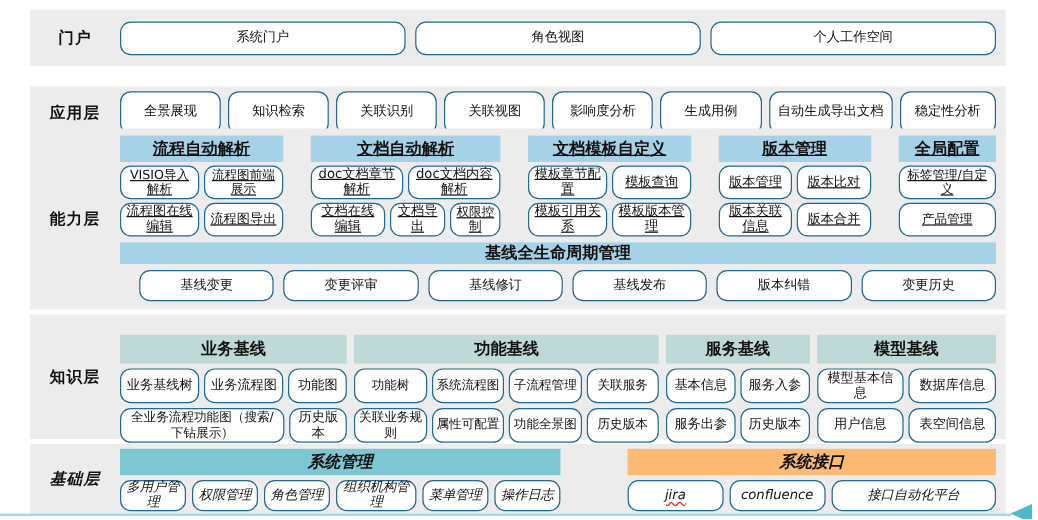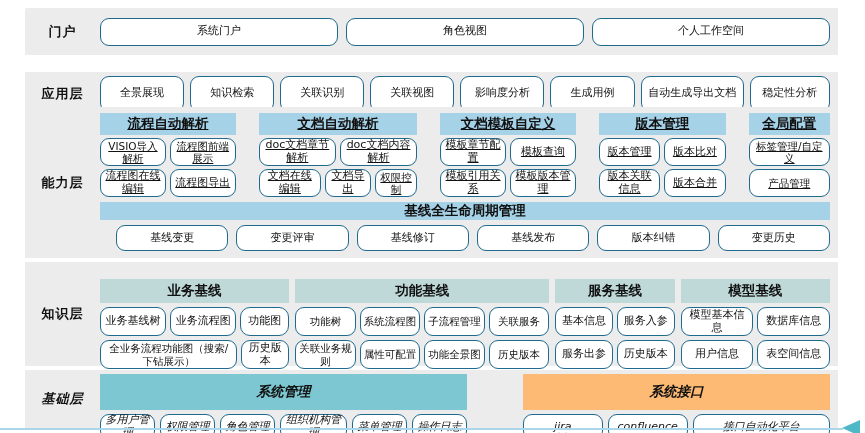--- a/index.html
+++ b/index.html
@@ -62,33 +62,33 @@
   
   .kn-content{justify-content:flex-start;padding-top:17px;}
   .kn-groups{display:flex;gap:6px;}
   .kn-group{display:flex;flex-direction:column;gap:4px;}
   .kg0{flex:190;}
   .kg1{flex:255;}
   .kg2{flex:120;}
   .kg3{flex:150;}
   .kn-group .grp-hd{height:24px;background:#bfd8d8;}
   .kn-group .btn-row{height:29px;gap:4px;}
-  .kg0 .r1 > :nth-child(3){flex:0.7;border-radius:10px;}
+  .kg0 .r1 > :nth-child(3){flex:0.7;}
   .kg0 .r2 > :nth-child(1){flex:2.6;font-size:10.5px;}
   .kg0 .r2 > :nth-child(2){flex:0.8;}
   .kg1 .btn{font-size:10.5px;}
 
   
   .fd-content{justify-content:flex-start;padding-top:4px;}
   .fd-groups{display:flex;}
   .fd-group{display:flex;flex-direction:column;gap:4px;}
   .fg0{flex:368;}
   .fd-spacer{flex:56;}
   .fg1{flex:308;}
-  .fd-group .grp-hd{height:36px;}
+  .fd-group .grp-hd{height:22px;}
   .fg0 .grp-hd{background:#7cc7d1;}
   .fg1 .grp-hd{background:#fdba74;}
   .fd-group .btn-row{height:26px;gap:5px;}
   .fg0 .btn-row > :nth-child(4){flex:1.25;}
   .fg1 .btn-row > :nth-child(1){text-decoration:underline wavy #e03c31;text-underline-offset:2px;}
   .fg1 .btn-row > :nth-child(3){flex:1.8;}
 
   
   .corner-cut{
     position:absolute;top:0;left:0;width:0;height:0;z-index:5;

